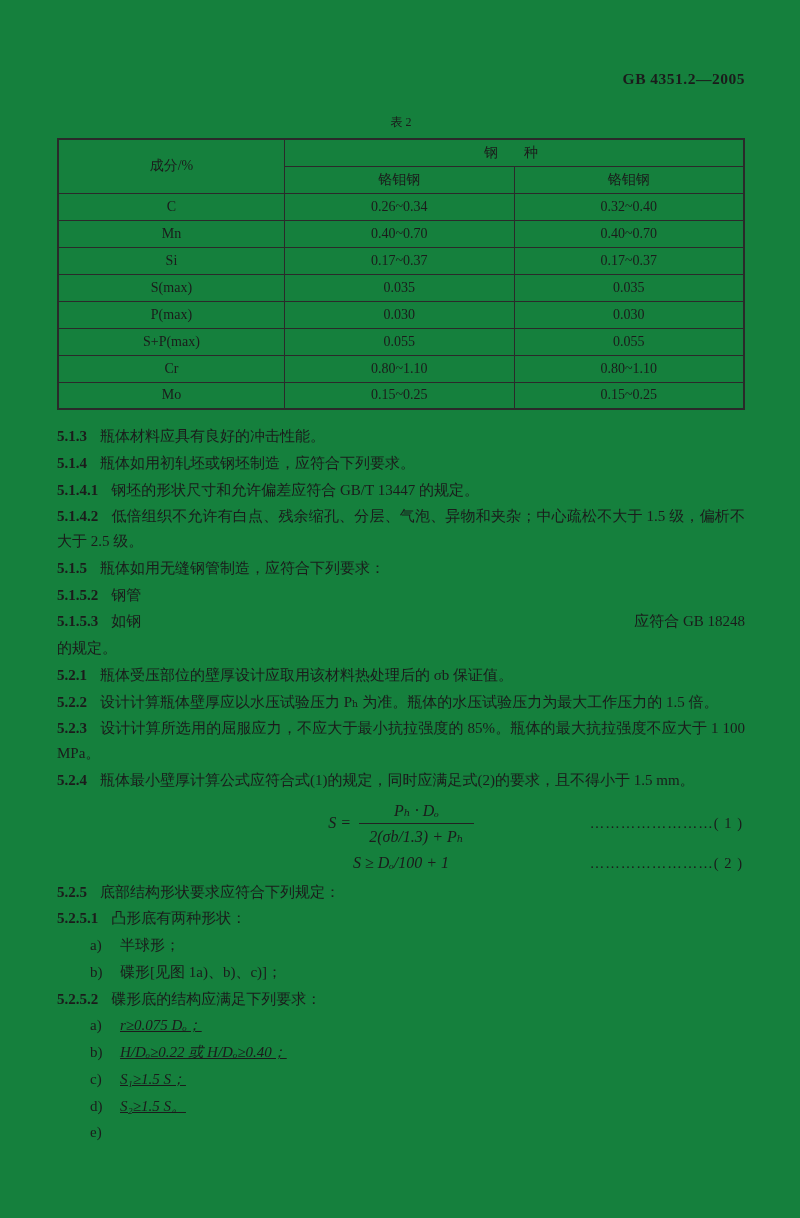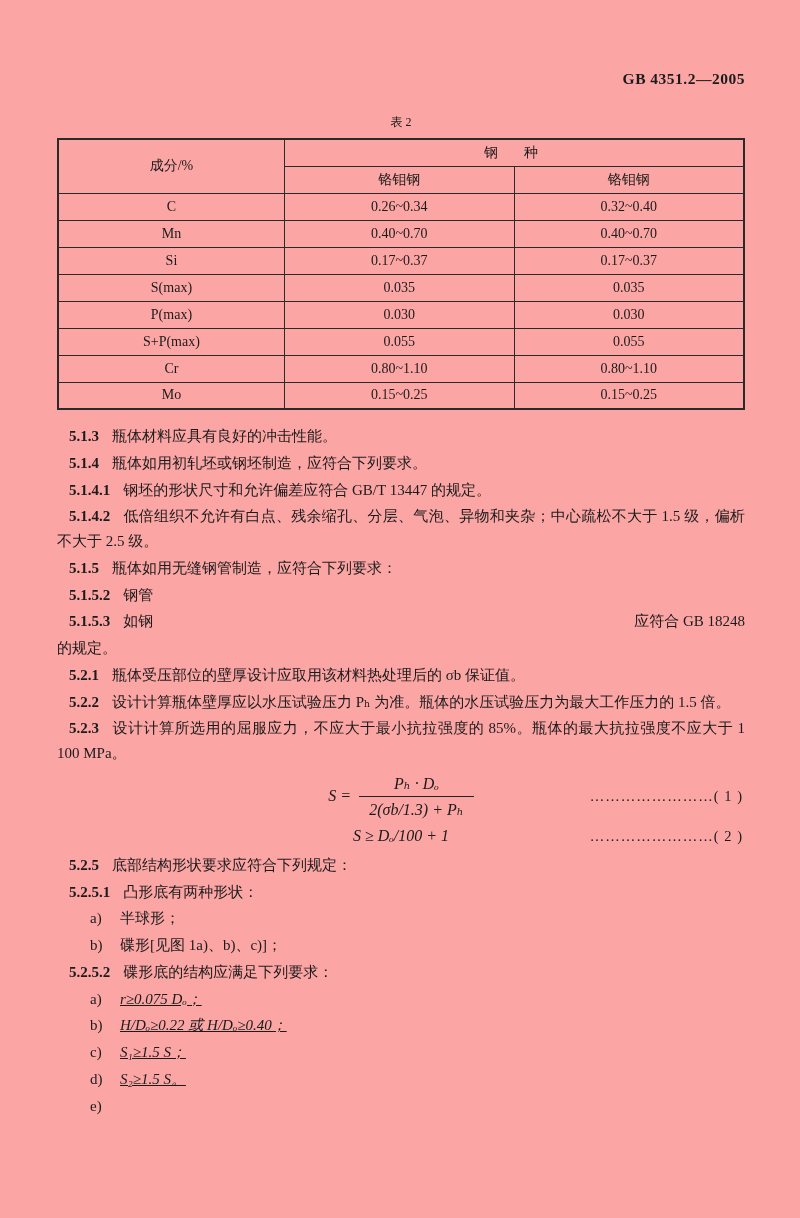--- a/index.html
+++ b/index.html
@@ -6,21 +6,21 @@
   html, body { width: 800px; }
   body {
     background: #e9e7e2;
     font-family: "Liberation Serif", "DejaVu Serif", serif;
     color: #1b1b1b;
   }
   .page {
     position: relative;
     width: 800px;
     height: 1218px;
-    background: #fca5a5;
+    background: #15803d;
     padding: 70px 55px 0 57px;
     overflow: hidden;
   }
   .doc-number {
     text-align: right;
     font-weight: bold;
     font-size: 15.5px;
     letter-spacing: 0.5px;
     margin-bottom: 26px;
   }
@@ -49,21 +49,20 @@
   .clause {
     font-size: 15px;
     line-height: 1.65;
     margin-bottom: 2px;
     text-align: justify;
   }
   .clause .num {
     font-weight: bold;
     margin-right: 13px;
     white-space: nowrap;
-    margin-left: 12px;
   }
   .clause.heading .txt { font-weight: bold; }
   .clause.split {
     display: flex;
     justify-content: space-between;
     align-items: baseline;
   }
   .list-item {
     font-size: 15px;
     line-height: 1.65;
@@ -226,20 +225,23 @@
     </p>
 
     <p class="clause">
       <span class="num">5.2.2</span><span class="txt">设计计算瓶体壁厚应以水压试验压力 Pₕ 为准。瓶体的水压试验压力为最大工作压力的 1.5 倍。</span>
     </p>
 
     <p class="clause">
       <span class="num">5.2.3</span><span class="txt">设计计算所选用的屈服应力，不应大于最小抗拉强度的 85%。瓶体的最大抗拉强度不应大于 1 100 MPa。</span>
     </p>
 
+    <p class="clause">
+      <span class="num">5.2.4</span><span class="txt">瓶体最小壁厚计算公式应符合式(1)的规定，同时应满足式(2)的要求，且不得小于 1.5 mm。</span>
+    </p>
 
     <div class="formula-block">
       <div class="formula-row">
         <span class="formula-body">
           <span class="lhs">S =</span>
           <span class="frac">
             <span class="fnum">Pₕ · Dₒ</span>
             <span class="fden">2(σb/1.3) + Pₕ</span>
           </span>
         </span>

